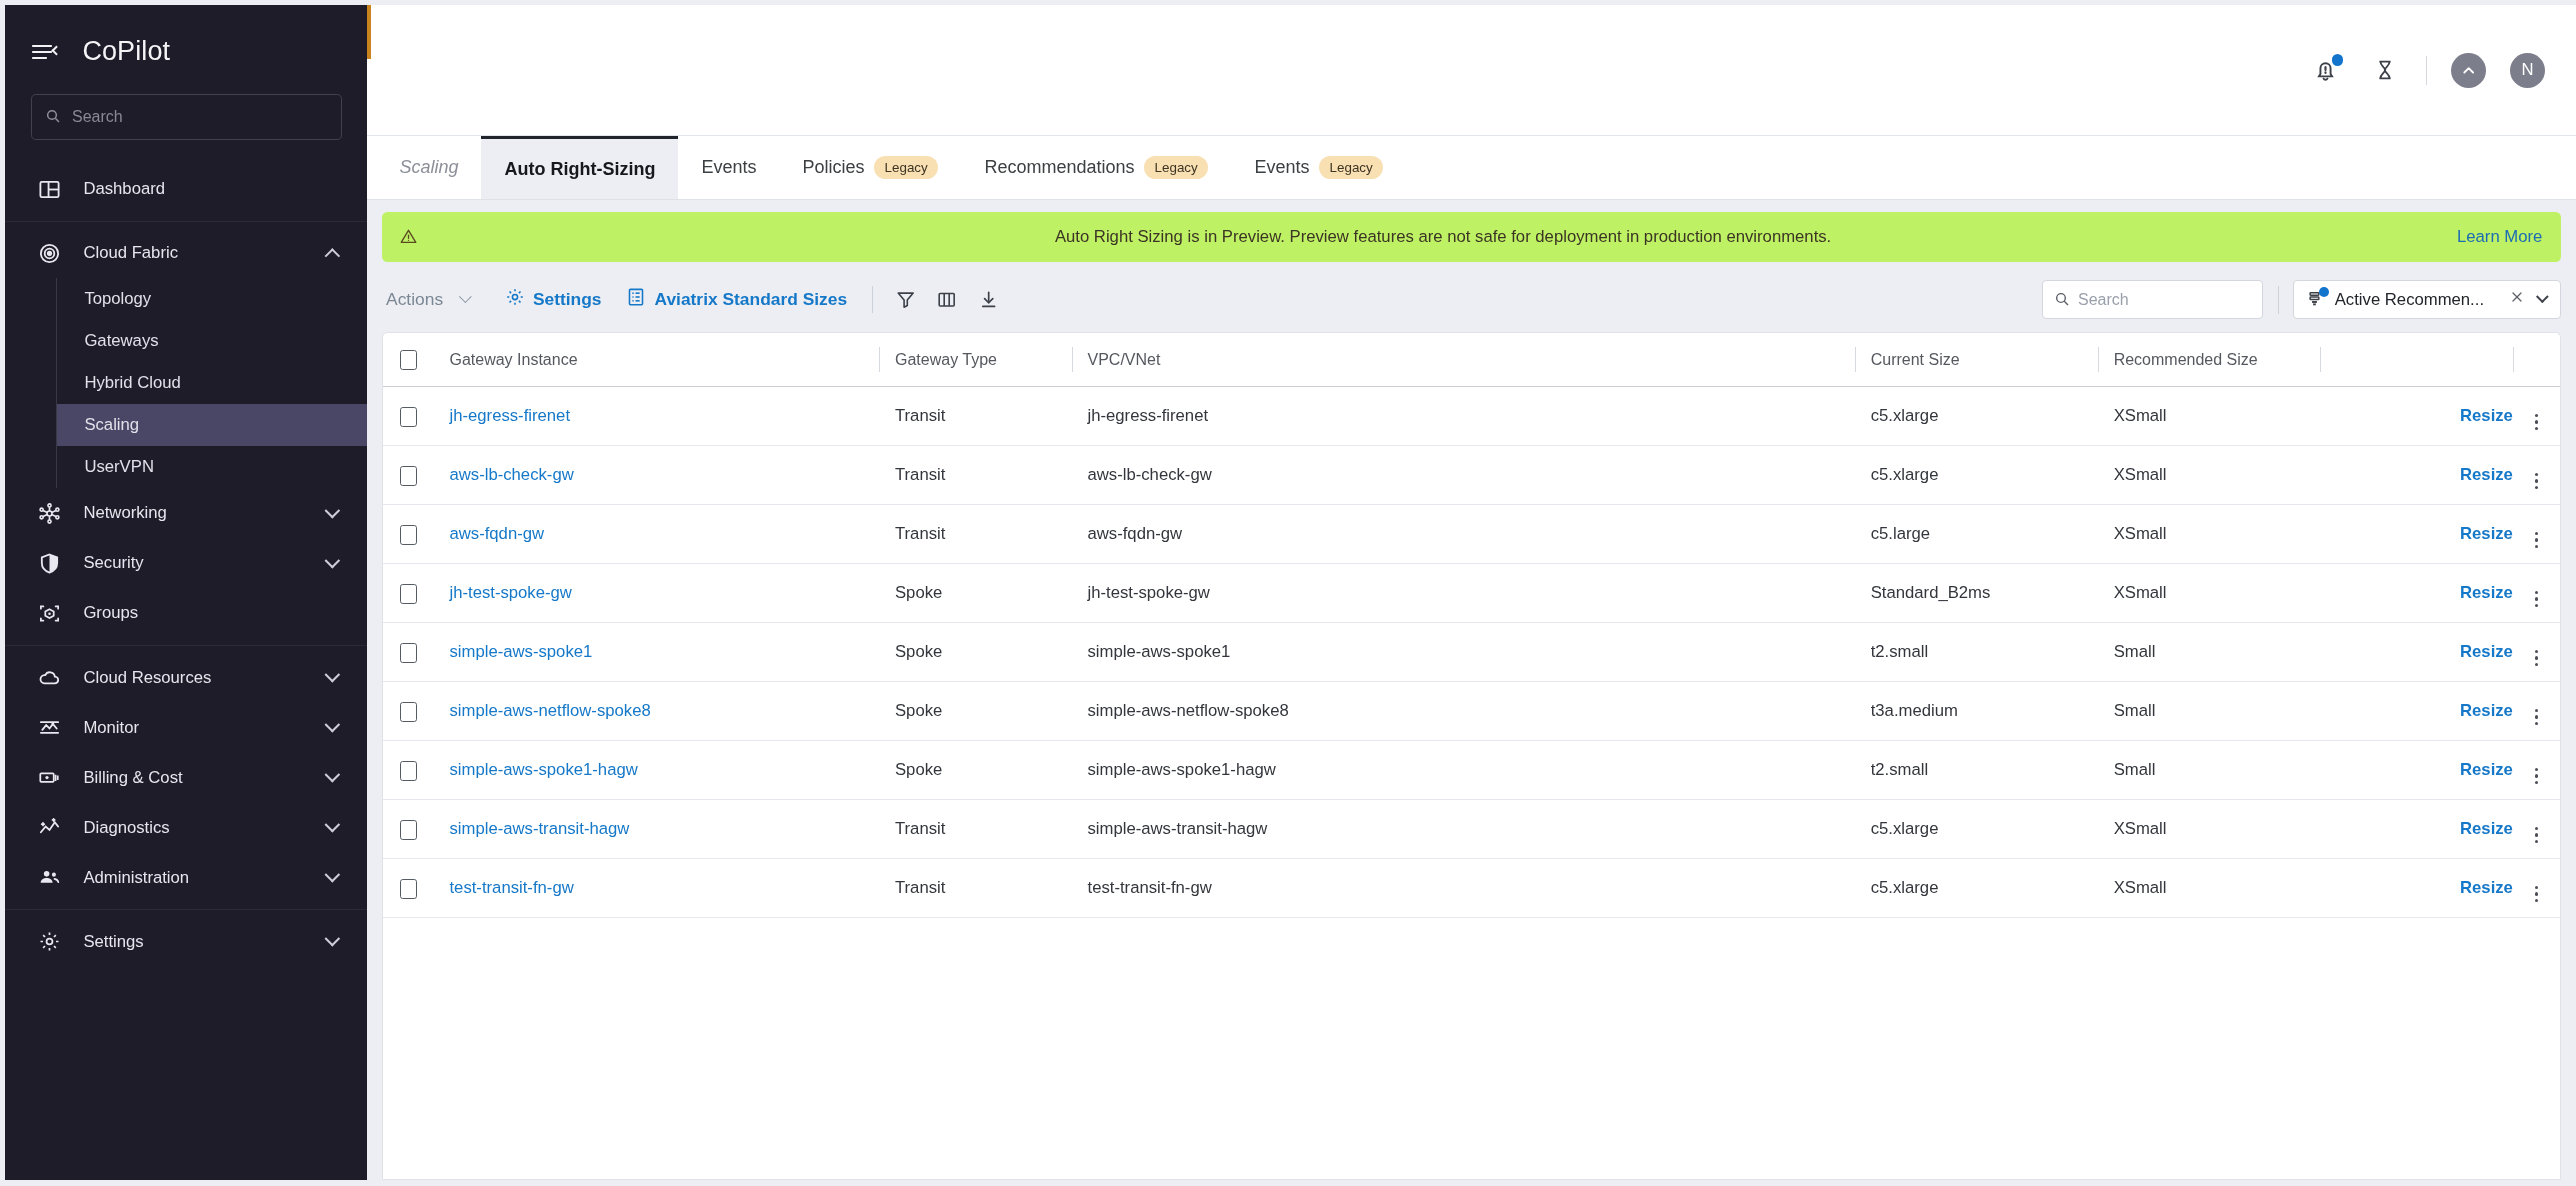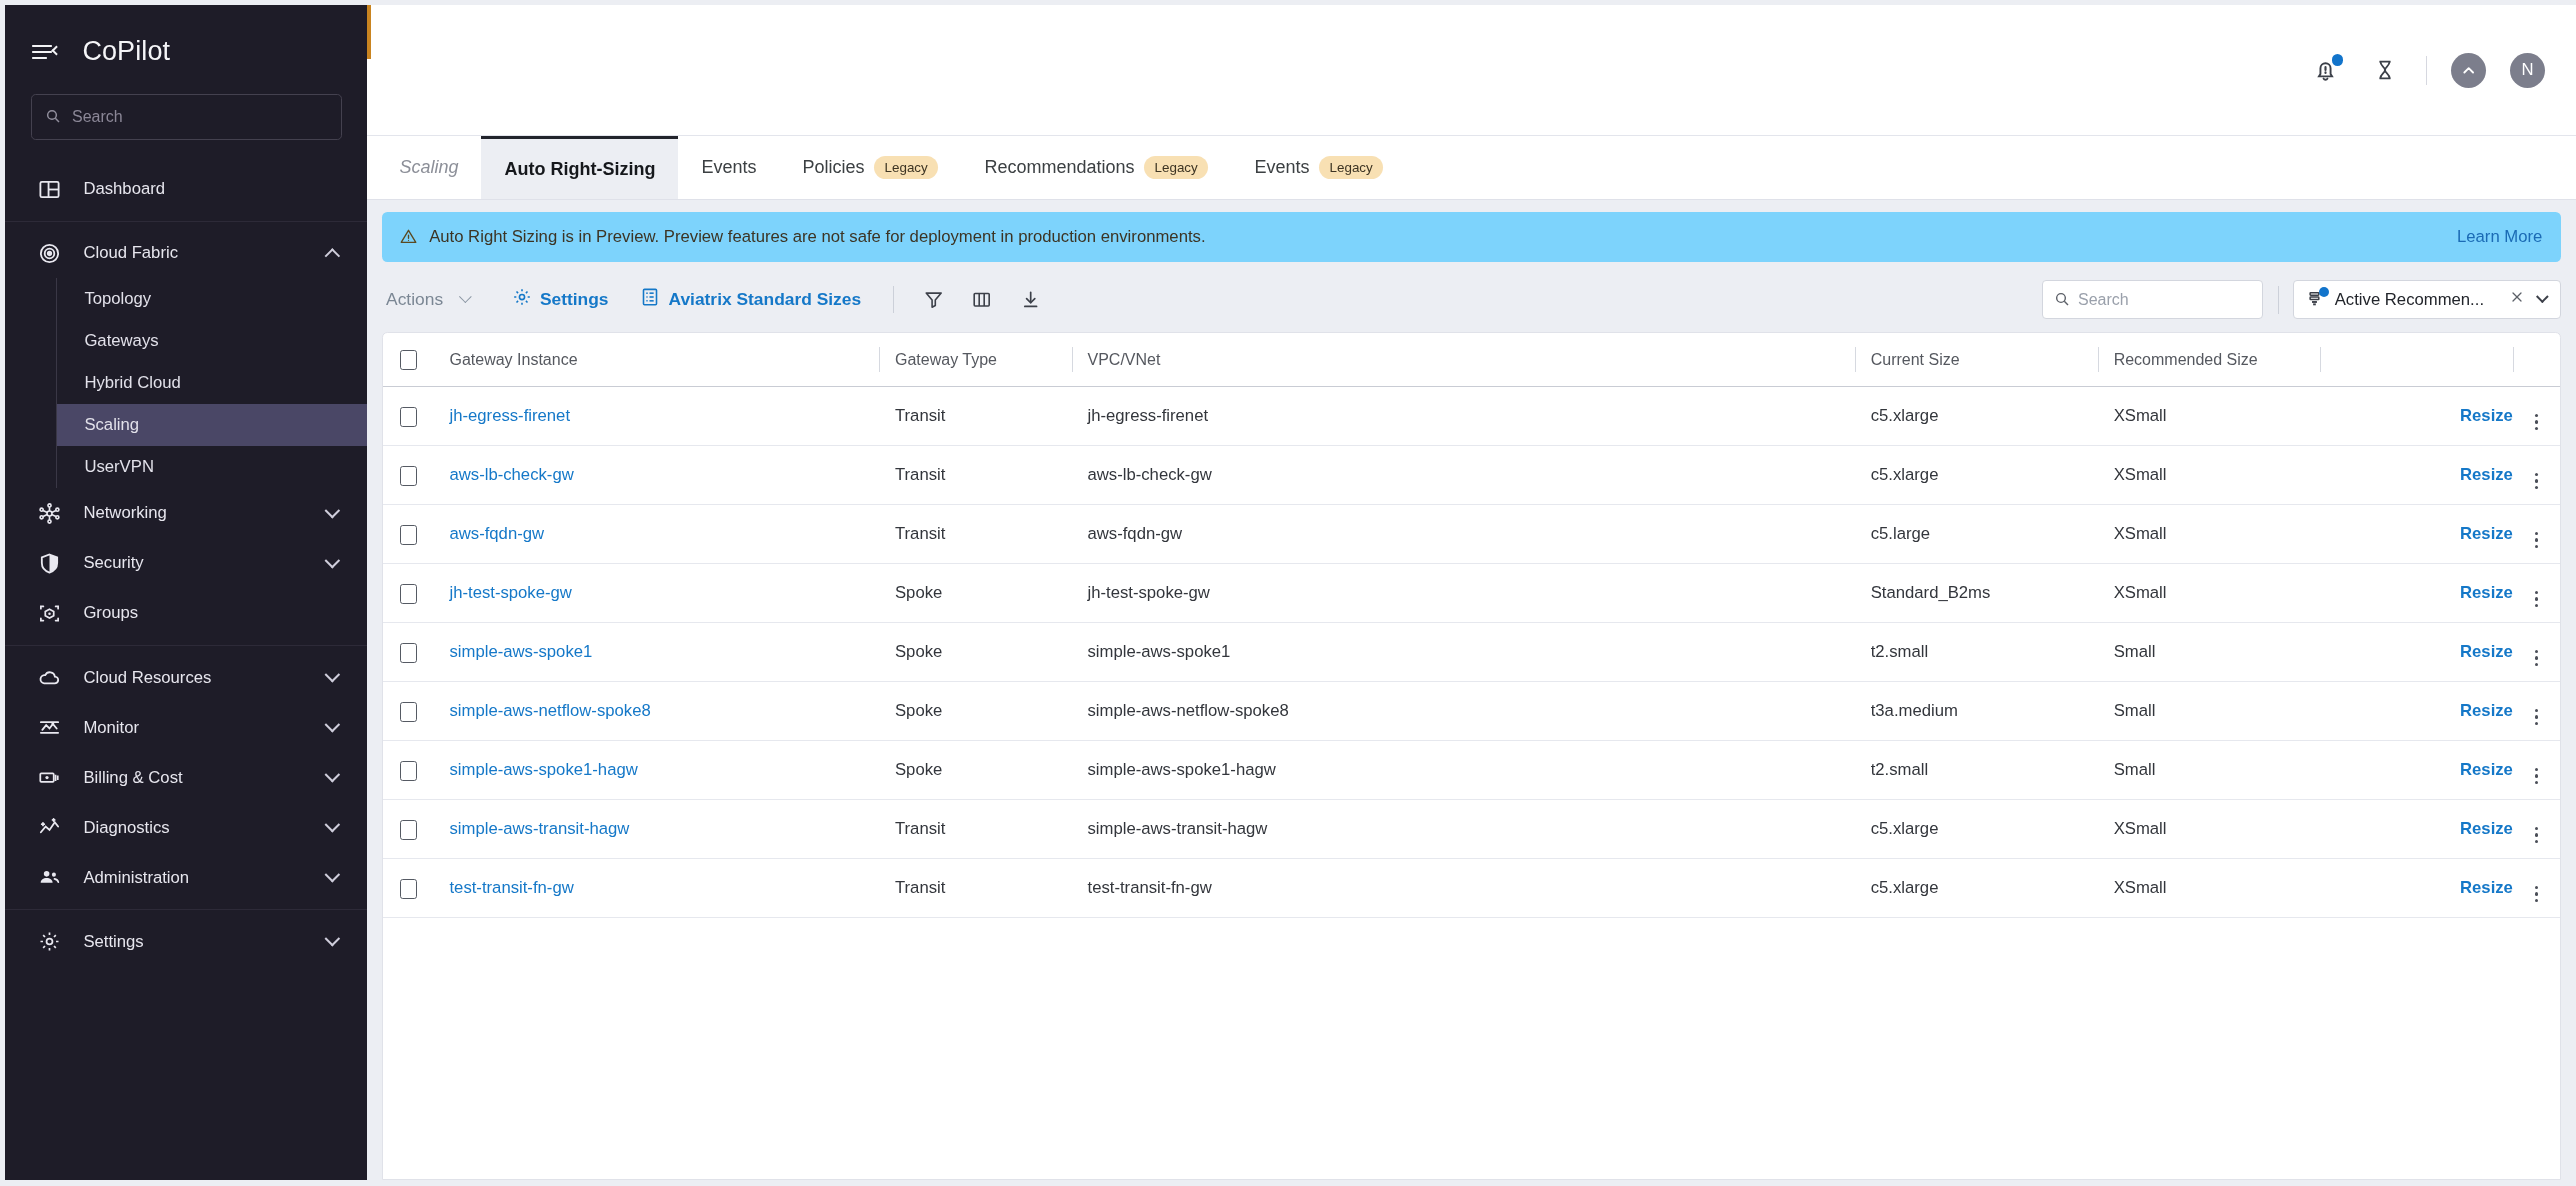--- a/index.html
+++ b/index.html
@@ -154,32 +154,33 @@
   .badge-legacy {
     background: #f8e0b3; color: #3d3423;
     font-size: 13.4px; padding: 4px 10.7px; border-radius: 11.4px;
     font-weight: 400;
   }
 
   
   .content { flex: 1 1 auto; padding: 12px 14.7px 0 14.7px; overflow: hidden; display: flex; flex-direction: column; }
 
   .banner {
-    background: #7dd3fc; border-radius: 5.4px;
+    background: #bef264; border-radius: 5.4px;
     height: 50px; display: flex; align-items: center;
     padding: 0 19px 0 17.4px; margin-bottom: 13.4px;
     flex: 0 0 50px;
+    text-align: center;
   }
   .banner .warn { flex: 0 0 auto; margin-right: 10.7px; }
   .banner .txt { font-size: 16.7px; color: #3c3424; flex: 1 1 auto; }
   .banner .more { font-size: 16.7px; color: #1b6bb5; cursor: pointer; }
 
   .toolbar {
     height: 48px; display: flex; align-items: center;
-    gap: 8px; flex: 0 0 48px; padding-left: 4px;
+    gap: 1px; flex: 0 0 48px; padding-left: 4px;
   }
   .tb-item {
     display: flex; align-items: center; gap: 8px;
     font-size: 17.4px; cursor: pointer; white-space: nowrap;
   }
   .tb-actions { color: #7b8794; margin-right: 10.7px; }
   .tb-caret {
     width: 8.7px; height: 8.7px; border-right: 1.7px solid #8b96a3;
     border-bottom: 1.7px solid #8b96a3; transform: rotate(45deg) translate(-2px,-2px);
   }

